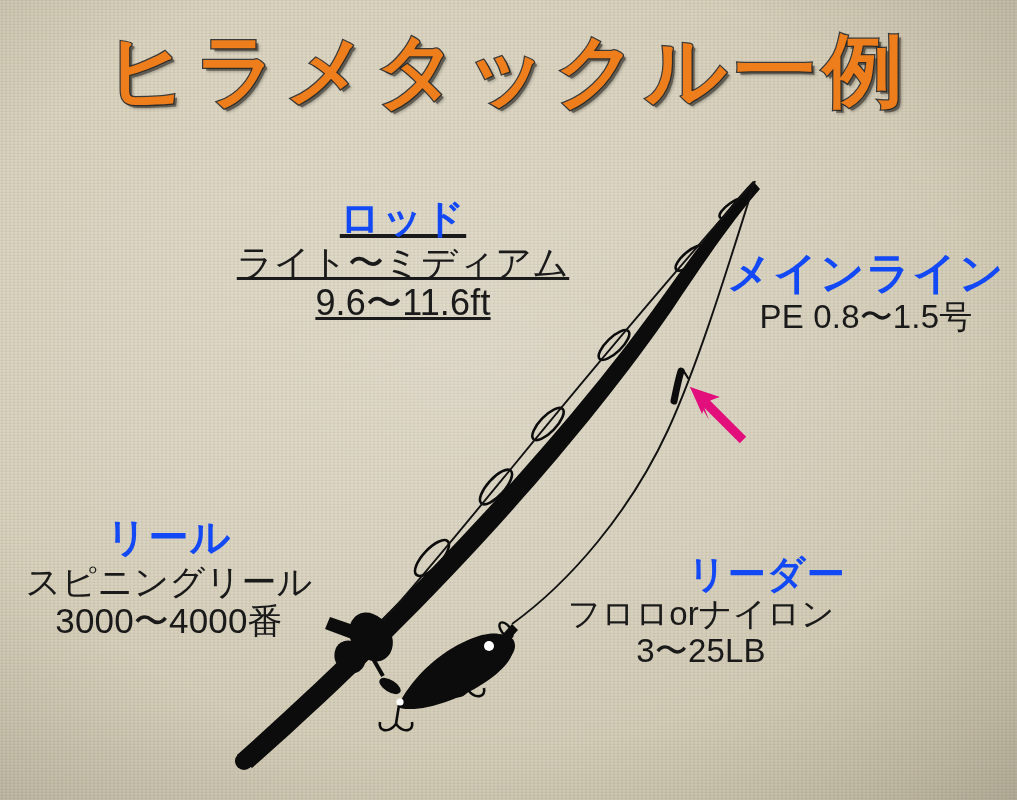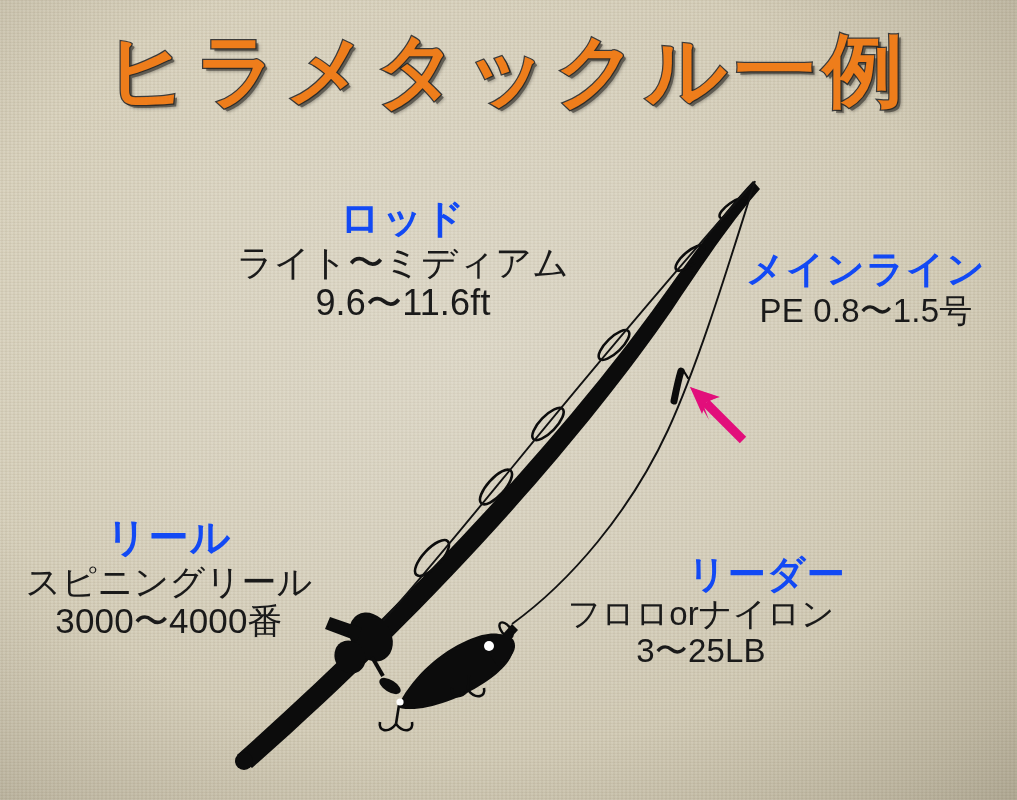--- a/index.html
+++ b/index.html
@@ -81,27 +81,27 @@
     text-shadow:
       3px 3px 0 rgba(40,38,34,0.55),
       4px 4px 3px rgba(40,38,34,0.30);
     pointer-events: none;
   }
   #page-title .inner {
     display: inline-block;
   }
 
   
-  #callout-rod      { left: 218px; top: 196px; width: 370px; }
+  #callout-rod      { left: 218px; top: 196px; width: 370px; text-decoration: underline; }
   #callout-rod .ttl { font-size: 40px; color: #1249f4; margin-bottom: 2px; }
   #callout-rod .sub { font-size: 36px; }
 
   
   #callout-mainline      { left: 722px; top: 248px; width: 288px; }
-  #callout-mainline .ttl { font-size: 38px; color: #1249f4; margin-bottom: 2px; }
+  #callout-mainline .ttl { font-size: 44px; color: #1249f4; margin-bottom: 2px; }
   #callout-mainline .sub { font-size: 33px; }
 
   
   #callout-reel      { left: 14px; top: 515px; width: 310px; }
   #callout-reel .ttl { font-size: 40px; color: #1249f4; margin-bottom: 2px; }
   #callout-reel .sub { font-size: 35px; }
 
   
   #callout-leader      { left: 556px; top: 553px; width: 290px; }
   #callout-leader .ttl { font-size: 38px; color: #1249f4; margin-bottom: 0; text-align: right; }

